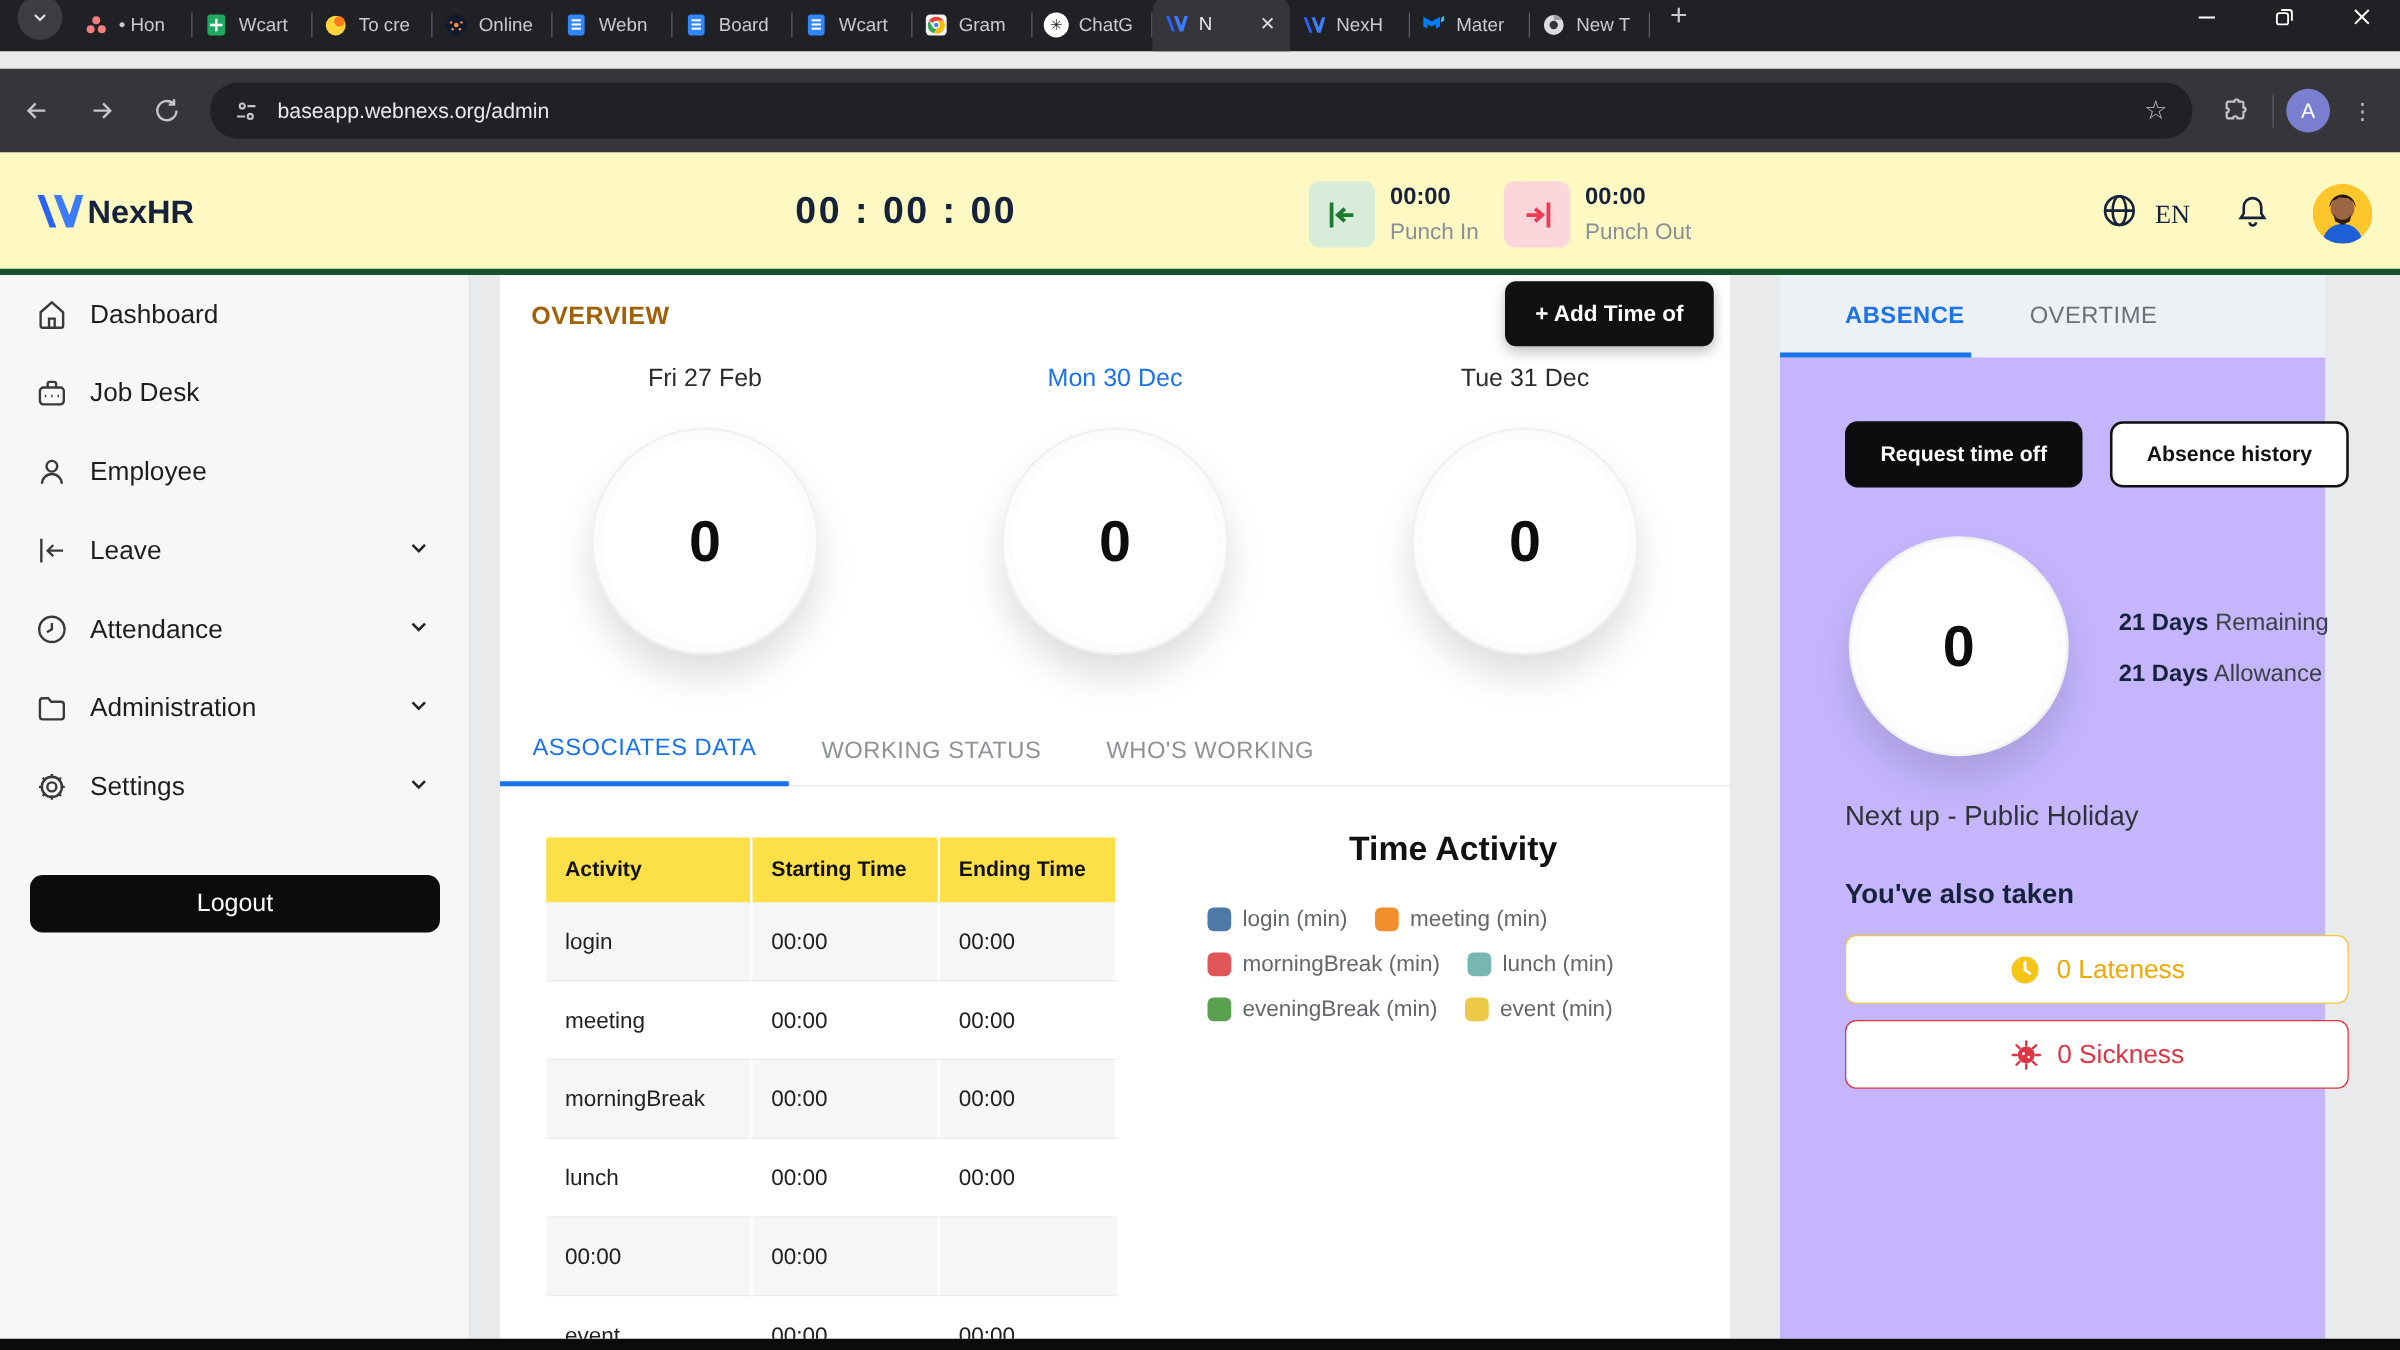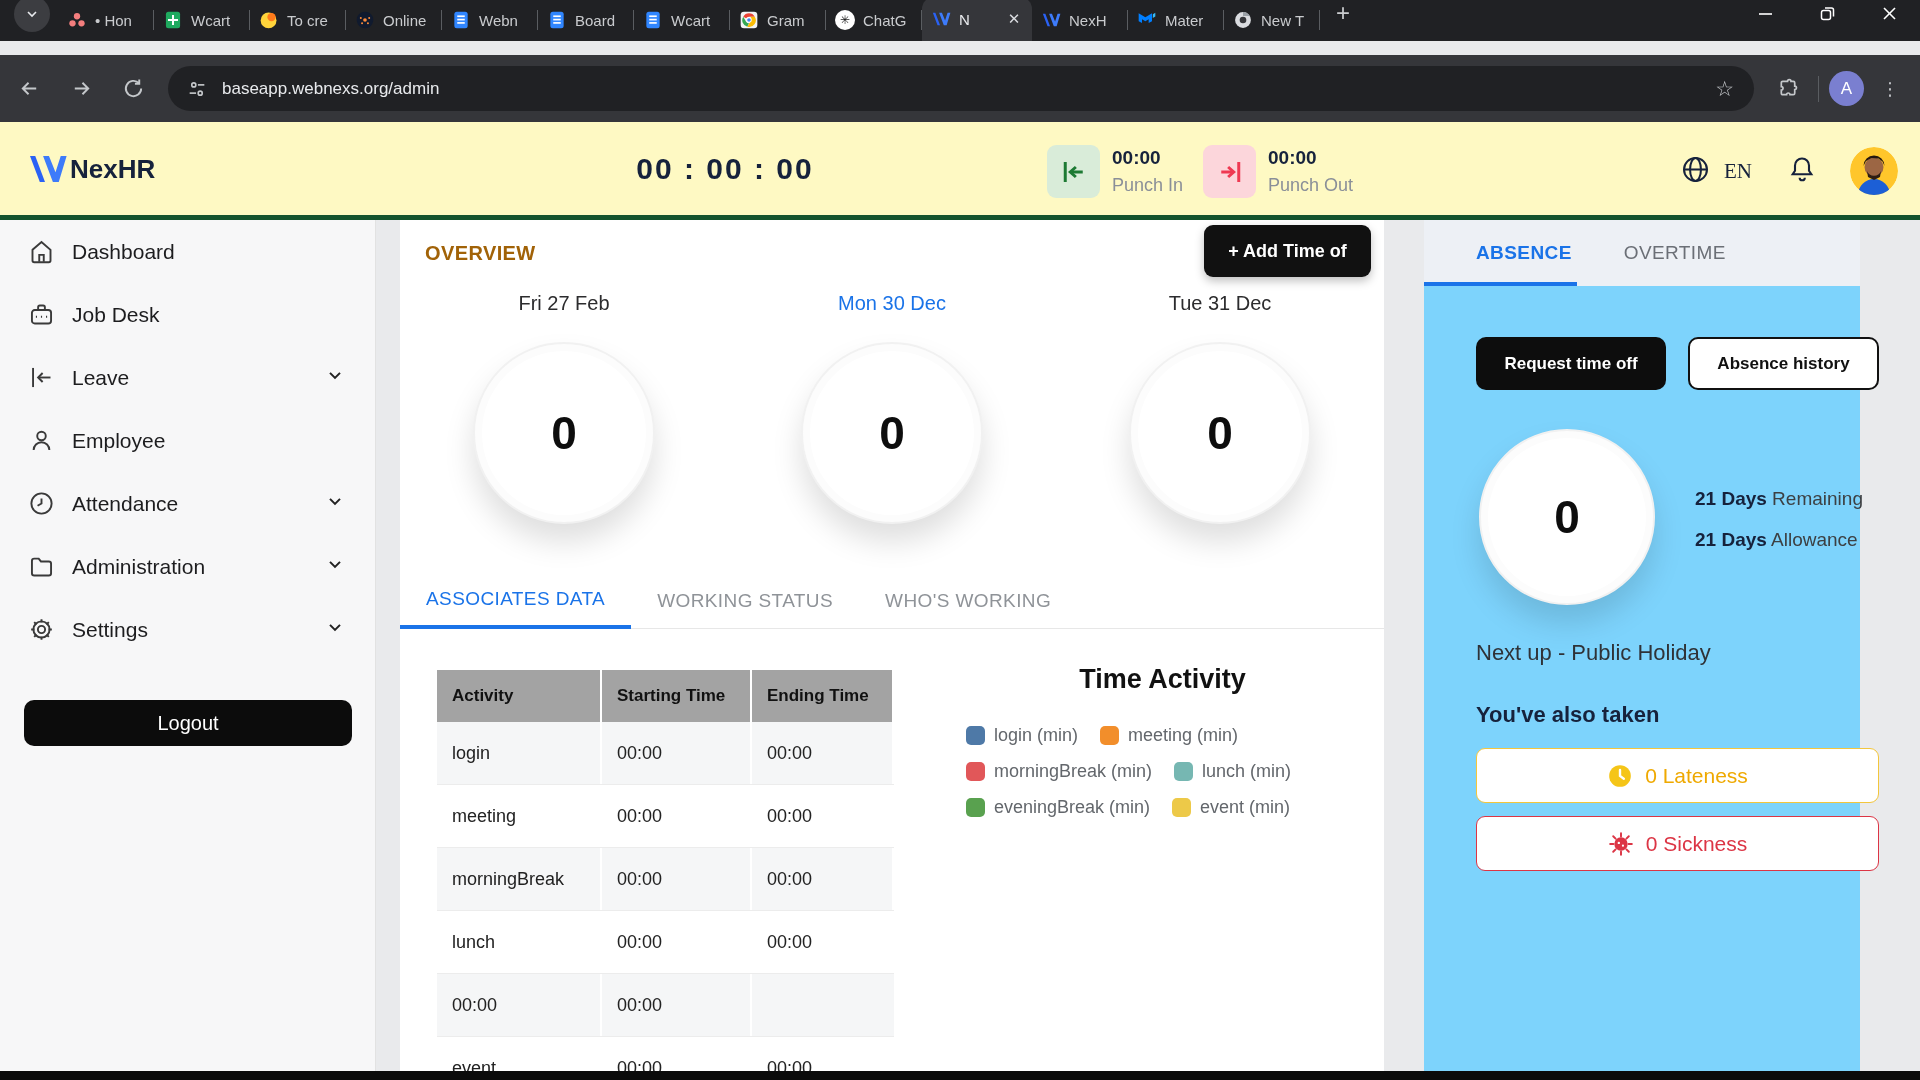--- a/index.html
+++ b/index.html
@@ -102,32 +102,32 @@
     display:flex; align-items:center; justify-content:center; }
   .day-zero { font-size:46px; font-weight:700; color:#0d0d0d; }
   .mtabs { position:absolute; left:0; top:352px; width:984px; height:57px;
     border-bottom:1px solid #e7e7e7; display:flex; }
   .mtab { padding:0 26px; font-size:19px; letter-spacing:.4px; color:#8f9398;
     display:flex; align-items:center; height:57px; cursor:pointer; }
   .mtab.active { color:#1a73e8; border-bottom:4px solid #1a73e8; }
   .atable { position:absolute; left:37px; top:450px; width:457px; font-size:18px; color:#222; }
   .trow { display:grid; grid-template-columns:165px 150px 142px; }
   .trow .tcell { padding-left:15px; display:flex; align-items:center; border-right:2px solid #fff; }
-  .thead { height:52px; background:#a3a3a3; font-weight:700; font-size:17px; color:#111; }
+  .thead { height:52px; background:#fde047; font-weight:700; font-size:17px; color:#111; }
   .tbody-row { height:63px; border-bottom:1px solid #ececec; }
   .tbody-row.odd { background:#f5f6f7; }
   .chart { position:absolute; left:555px; top:444px; width:415px; text-align:center; }
   .chart-title { font-size:27px; font-weight:700; color:#111; margin-bottom:30px; }
   .legend-row { display:flex; justify-content:flex-start; margin-bottom:15px; }
   .legend-item { display:flex; align-items:center; margin:0 11px; }
   .legend-sq { width:19px; height:19px; border-radius:5px; margin-right:9px; flex:none; }
   .legend-label { font-size:18px; color:#63676c; white-space:nowrap; }
 
   
-  .panel { position:absolute; left:1424px; top:220px; width:436px; height:851px; background:#7dd3fc; }
+  .panel { position:absolute; left:1424px; top:220px; width:436px; height:851px; background:#c4b5fd; }
   .ptabs { position:relative; height:66px; background:#edf0f5; display:flex; align-items:center; }
   .ptab { font-size:19px; letter-spacing:.4px; color:#6b6f76; padding:0 26px; cursor:pointer; }
   .ptab.active { color:#1a73e8; font-weight:600; padding-left:52px; }
   .ptab-underline { position:absolute; left:0; bottom:0; width:153px; height:4px; background:#1a73e8; }
   .req-btn { position:absolute; left:52px; top:117px; width:190px; height:53px; background:#0d0d0d;
     color:#fff; font-size:17px; font-weight:600; border:none; border-radius:10px; font-family:inherit; }
   .hist-btn { position:absolute; left:264px; top:117px; width:191px; height:53px; background:#fff;
     color:#111; font-size:17px; font-weight:600; border:2px solid #111; border-radius:10px; font-family:inherit; }
   .p-circle { position:absolute; left:55px; top:209px; width:176px; height:176px; border-radius:50%;
     background:#fff; border:2px solid #f1f1f1;
@@ -426,38 +426,38 @@
           <rect x="3.5" y="8" width="17" height="12" rx="2.5"></rect>
           <path d="M9 8 V5.5 A1.5 1.5 0 0 1 10.5 4 h3 A1.5 1.5 0 0 1 15 5.5 V8"></path>
           <path d="M7 14 h1 M11.5 14 h1 M16 14 h1" stroke-dasharray="2 2"></path>
         </svg>
       </span>
     <span>Job Desk</span>
   </div>
   <div class="side-item">
     <span class="si-icon">
         <svg viewBox="0 0 24 24">
+          <circle cx="12" cy="8" r="3.8"></circle>
+          <path d="M5 20.5 a7 7 0 0 1 14 0"></path>
+        </svg>
+      </span>
+    <span>Employee</span>
+  </div>
+  <div class="side-item">
+    <span class="si-icon">
+        <svg viewBox="0 0 24 24">
           <path d="M4.5 3.5 v17"></path>
           <path d="M20 12 H9"></path>
           <path d="M13 8 L9 12 l4 4"></path>
         </svg>
       </span>
     <span>Leave</span>
     <span class="chev"><svg viewBox="0 0 24 24">
           <path d="M6 9.5 l6 6 6-6" fill="none"></path>
         </svg></span>
-  </div>
-  <div class="side-item">
-    <span class="si-icon">
-        <svg viewBox="0 0 24 24">
-          <circle cx="12" cy="8" r="3.8"></circle>
-          <path d="M5 20.5 a7 7 0 0 1 14 0"></path>
-        </svg>
-      </span>
-    <span>Employee</span>
   </div>
   <div class="side-item">
     <span class="si-icon">
         <svg viewBox="0 0 24 24">
           <circle cx="12" cy="12" r="9"></circle>
           <path d="M12 7.5 V12 l-3.5 2"></path>
         </svg>
       </span>
     <span>Attendance</span>
     <span class="chev"><svg viewBox="0 0 24 24">

